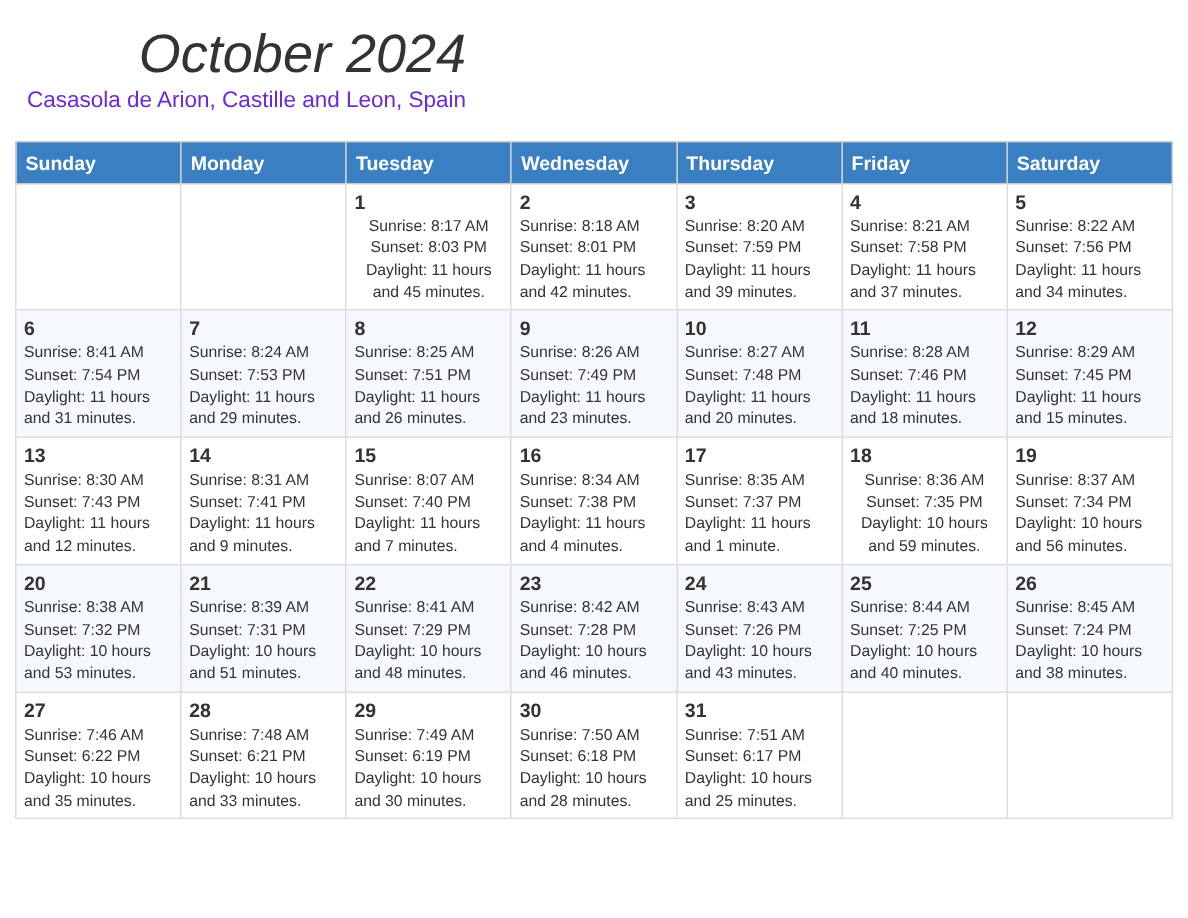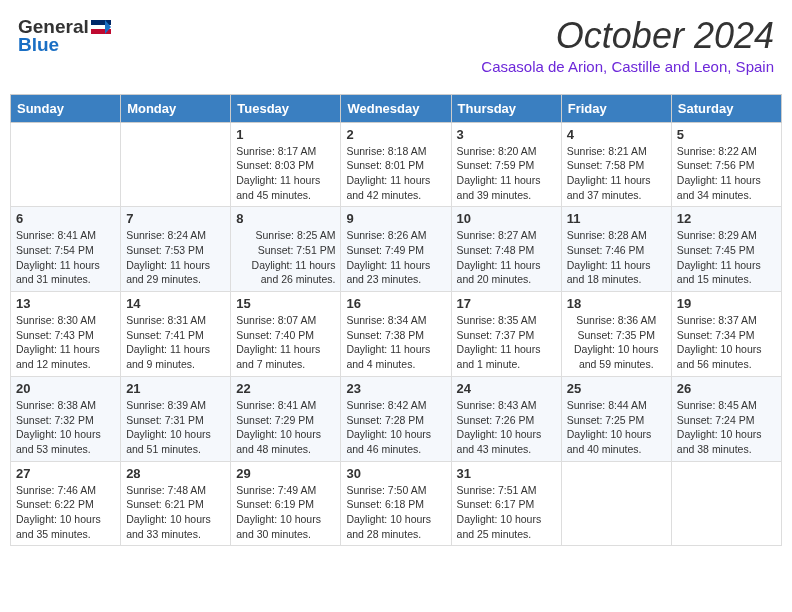--- a/index.html
+++ b/index.html
@@ -77,34 +77,20 @@
       line-height: 1.4;
     }
     .empty-cell {
       background: #fff !important;
     }
   </style>
 </head>
 <body>
 
 <div class="header">
-  <div class="logo">
-    <div style="display:flex;align-items:center;gap:2px;">
-      <span style="font-size:19px;font-weight:bold;color:#333;font-family:Arial;">General</span>
-
-      <svg width="20" height="14" viewBox="0 0 20 14">
-        <rect x="0" y="0" width="20" height="5" fill="#002868"></rect>
-        <rect x="0" y="5" width="20" height="4" fill="#fff"></rect>
-        <rect x="0" y="9" width="20" height="5" fill="#bf0a30"></rect>
-
-        <polygon points="14,0 20,7 14,14" fill="#1a6fc4"></polygon>
-      </svg>
-    </div>
-    <span style="font-size:19px;font-weight:bold;color:#1a6fc4;font-family:Arial;margin-top:-4px;">Blue</span>
-  </div>
   <div class="title-block">
     <div class="month-title">October 2024</div>
     <div class="location-title">Casasola de Arion, Castille and Leon, Spain</div>
   </div>
 </div>
 
 <table class="calendar">
   <thead>
     <tr>
     <th>Sunday</th>
@@ -115,21 +101,21 @@
         <th>Friday</th>
         <th>Saturday</th>
       </tr>
   </thead>
   <tbody id="calendar-body">
   <tr>
         <td class="empty-cell"></td>
         <td class="empty-cell"></td>
         <td>
           <span class="day-num">1</span>
-          <div class="day-detail" style="white-space: pre-line;">Sunrise: 8:17 AM
+          <div class="day-detail" style="white-space: pre-line; text-align: center;">Sunrise: 8:17 AM
 Sunset: 8:03 PM
 Daylight: 11 hours and 45 minutes.</div>
         </td>
         <td>
           <span class="day-num">2</span>
           <div class="day-detail" style="white-space: pre-line;">Sunrise: 8:18 AM
 Sunset: 8:01 PM
 Daylight: 11 hours and 42 minutes.</div>
         </td>
         <td>
@@ -159,21 +145,21 @@
 Daylight: 11 hours and 31 minutes.</div>
         </td>
         <td>
           <span class="day-num">7</span>
           <div class="day-detail" style="white-space: pre-line;">Sunrise: 8:24 AM
 Sunset: 7:53 PM
 Daylight: 11 hours and 29 minutes.</div>
         </td>
         <td>
           <span class="day-num">8</span>
-          <div class="day-detail" style="white-space: pre-line; text-align: right;">Sunrise: 8:25 AM
+          <div class="day-detail" style="white-space: pre-line;">Sunrise: 8:25 AM
 Sunset: 7:51 PM
 Daylight: 11 hours and 26 minutes.</div>
         </td>
         <td>
           <span class="day-num">9</span>
           <div class="day-detail" style="white-space: pre-line;">Sunrise: 8:26 AM
 Sunset: 7:49 PM
 Daylight: 11 hours and 23 minutes.</div>
         </td>
         <td>

